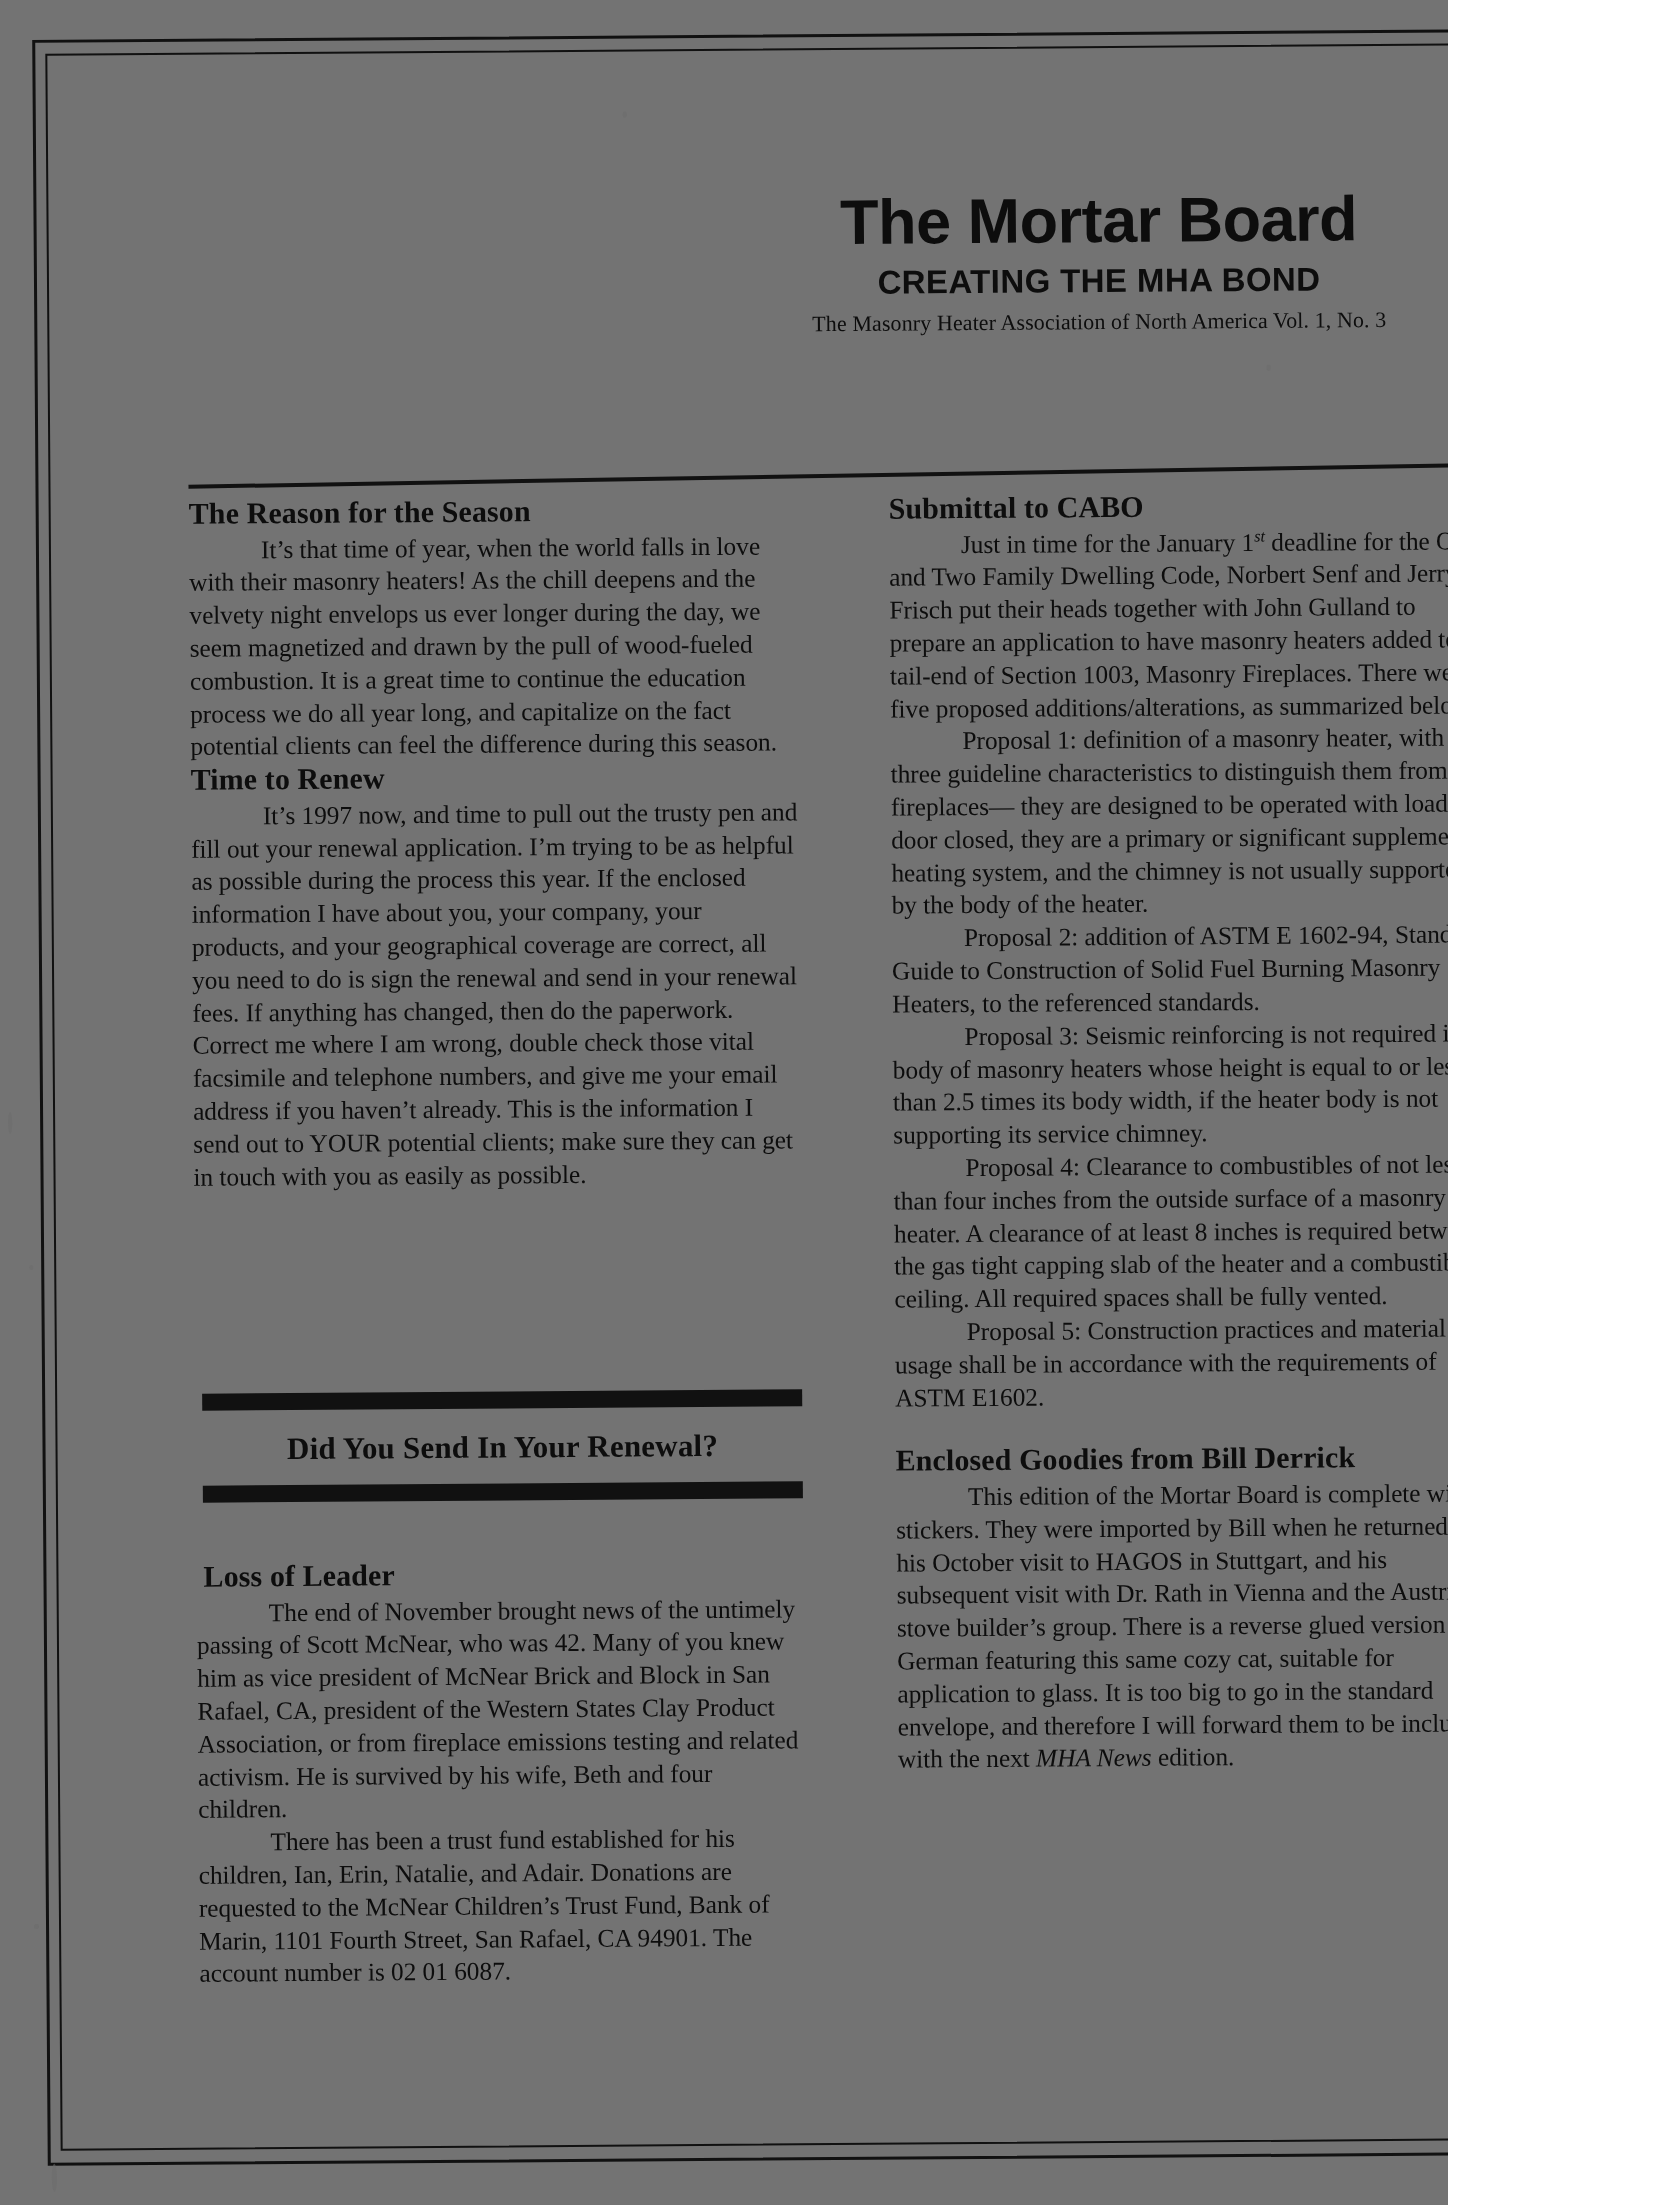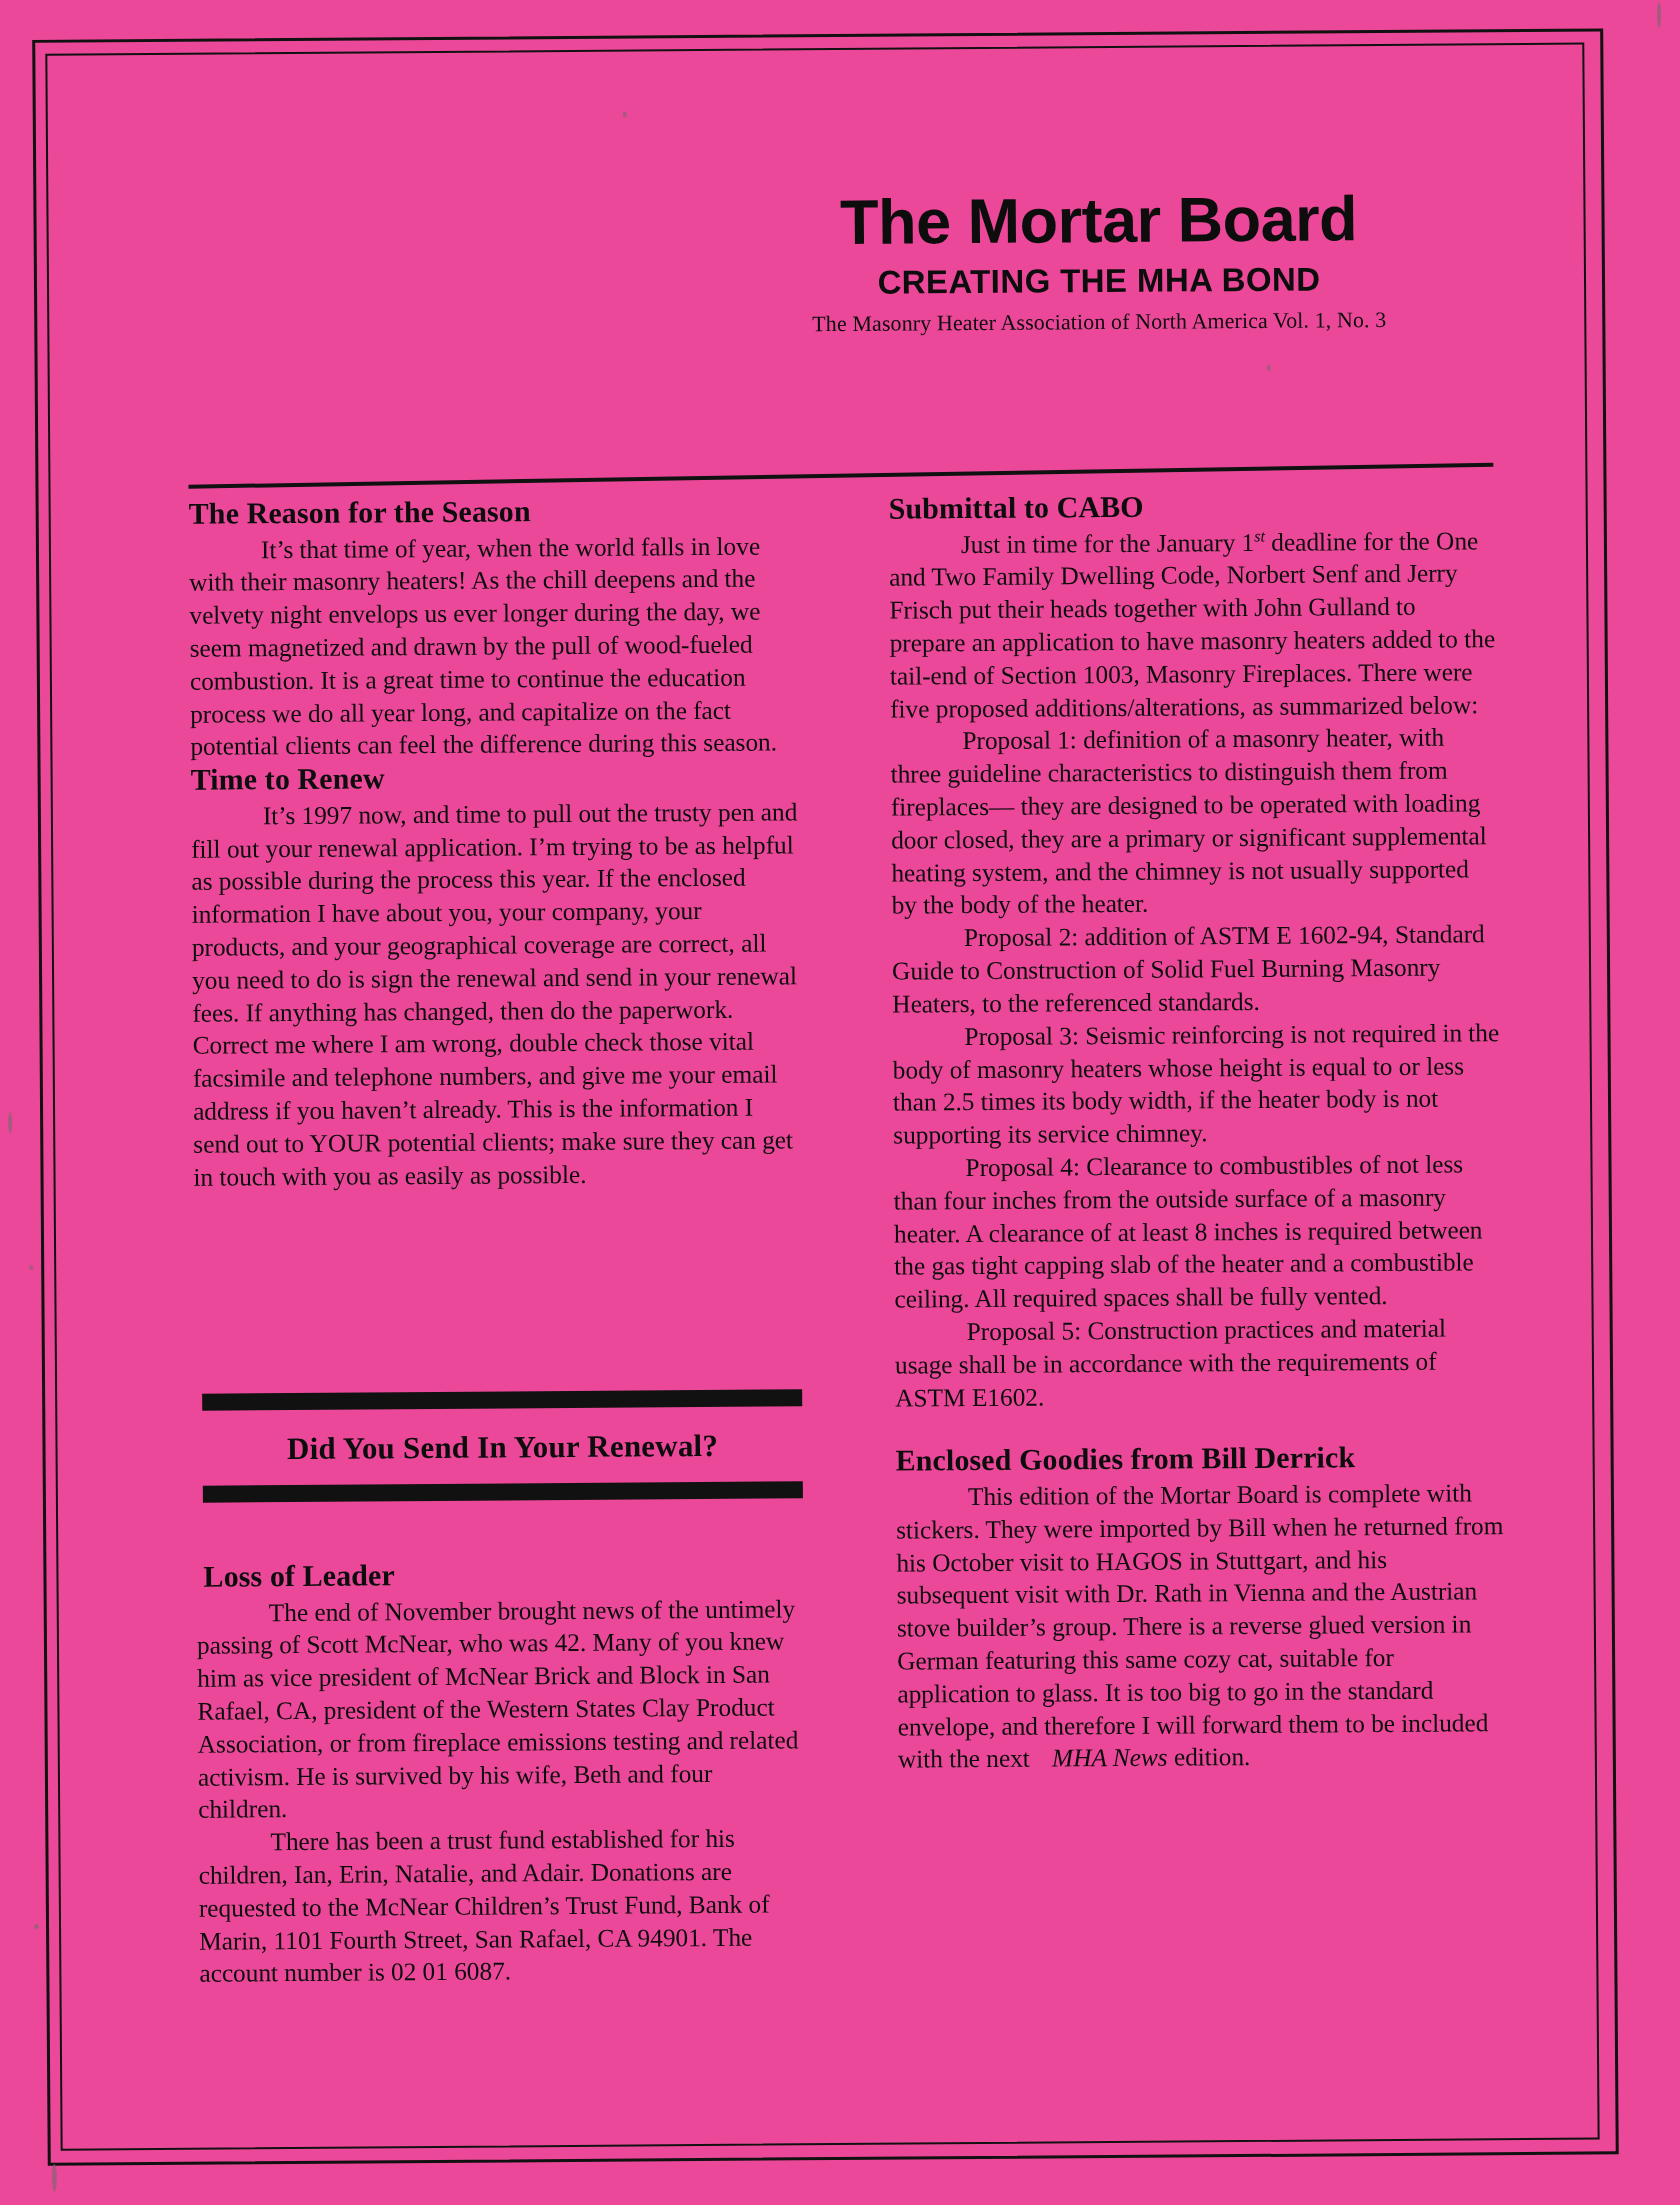--- a/index.html
+++ b/index.html
@@ -2,23 +2,23 @@
 <html><head>
 <meta charset="utf-8">
 <style>
   html, body {
     margin: 0;
     padding: 0;
     background: #ffffff;
   }
   #page {
     position: relative;
-    width: 1680px;
+    width: 1448px;
     height: 2205px;
-    background: #ec4899;
+    background: #737373;
     overflow: hidden;
     font-family: "Liberation Serif", serif;
     color: #0d0d0d;
   }
   
   #sheet {
     position: absolute;
     left: 0; top: 0;
     width: 1680px;
     height: 2205px;
@@ -125,21 +125,21 @@
     font-family: "Liberation Serif", serif;
     font-weight: bold;
     font-size: 31px;
     text-align: center;
     padding: 21px 0 18px 0;
     letter-spacing: 0.2px;
     white-space: nowrap;
   }
 
   sup { font-size: 0.64em; vertical-align: super; line-height: 0; font-style: italic; }
-  em.ital { font-style: italic; margin-left: 16px; }
+  em.ital { font-style: italic; }
 
   
   .speck { position: absolute; background: #6b6b6b; border-radius: 50%; opacity: .55; }
 </style>
 </head>
 <body>
 
 <div id="page">
  <div id="sheet">
 

